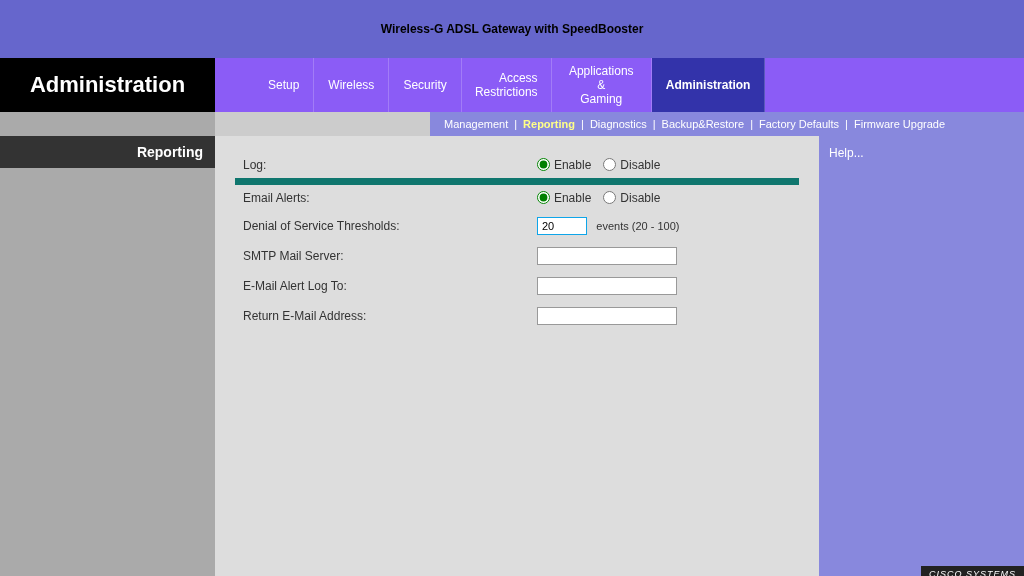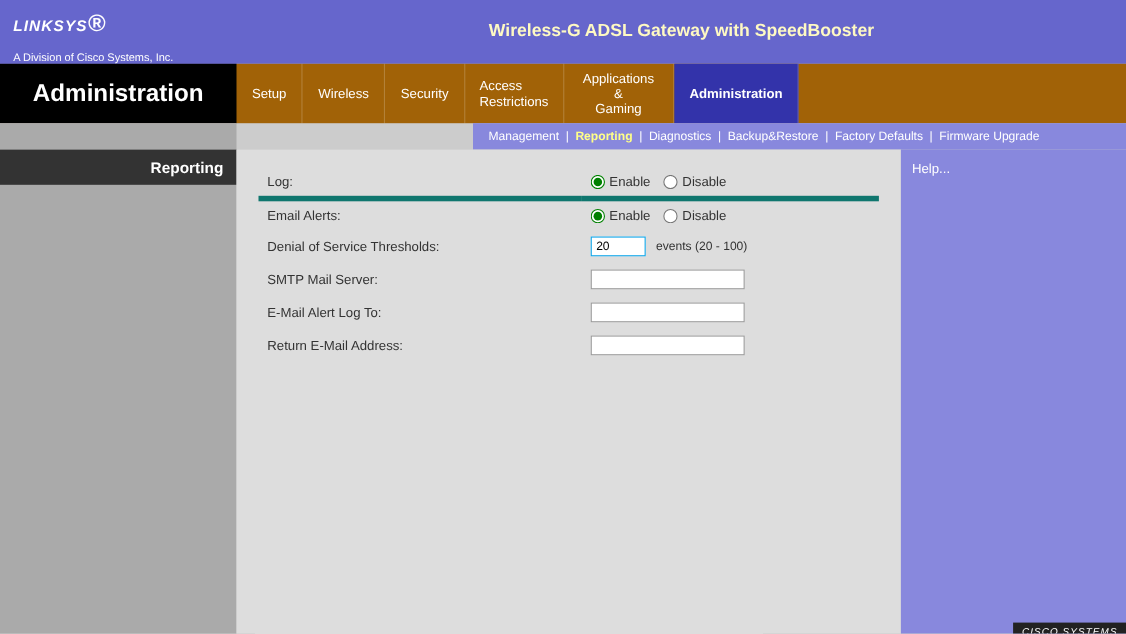--- a/index.html
+++ b/index.html
@@ -5,26 +5,26 @@
     * { margin: 0; padding: 0; box-sizing: border-box; }
     body { width: 1024px; height: 576px; font-family: Arial, sans-serif; font-size: 12px; overflow: hidden; background: #ccc; }
 
     
     .header { background: #6666cc; display: flex; align-items: stretch; height: 58px; }
     .logo-area { background: #6666cc; padding: 8px 12px; min-width: 215px; }
     .logo-text { color: white; font-size: 26px; font-weight: bold; font-style: italic; letter-spacing: 1px; }
     .logo-text span { font-size: 14px; vertical-align: super; }
     .logo-sub { color: white; font-size: 10px; margin-top: 2px; }
     .header-right { flex: 1; display: flex; align-items: center; justify-content: space-between; padding: 0 10px; }
-    .product-name { color: #fef9c3; font-size: 16px; font-weight: bold; }
+    .product-name { color: #000000; font-size: 12px; font-weight: bold; }
     .firmware { color: white; font-size: 10px; }
     .model-badge { background: white; color: #6666cc; font-weight: bold; font-size: 13px; padding: 4px 10px; border-radius: 3px; }
 
     
-    .nav-row { background: #a16207; display: flex; align-items: stretch; min-height: 48px; }
+    .nav-row { background: #8b5cf6; display: flex; align-items: stretch; min-height: 48px; gap: 39px; }
     .left-label { background: black; color: white; font-size: 22px; font-weight: bold; min-width: 215px; display: flex; align-items: center; justify-content: center; }
     .nav-tabs { display: flex; align-items: stretch; flex: 1; }
     .nav-tab { color: white; font-size: 12px; padding: 6px 14px; display: flex; align-items: center; justify-content: center; text-align: center; cursor: pointer; border-right: 1px solid rgba(255,255,255,0.2); }
     .nav-tab.admin-active { background: #3333aa; font-weight: bold; color: white; }
 
     
     .sub-nav { background: #8888dd; display: flex; align-items: center; padding: 3px 8px; min-height: 24px; margin-left: 215px; }
     .sub-nav-item { color: white; font-size: 11px; padding: 1px 6px; cursor: pointer; }
     .sub-nav-item.active { color: #ffff88; font-weight: bold; }
     .sub-nav-divider { color: white; font-size: 11px; }
@@ -34,55 +34,49 @@
     .sidebar { background: #aaaaaa; min-width: 215px; display: flex; flex-direction: column; }
     .sidebar-title { background: #333; color: white; font-size: 14px; font-weight: bold; padding: 8px 12px; text-align: right; }
     .content-area { flex: 1; background: #dddddd; padding: 16px 20px; }
     .help-area { background: #8888dd; min-width: 205px; padding: 10px; }
     .help-text { color: white; font-size: 12px; }
 
     
     .form-table { width: 100%; border-collapse: collapse; }
     .form-table td { padding: 6px 8px; vertical-align: middle; }
     .form-label { color: #333; font-size: 12px; white-space: nowrap; }
-    .form-row-sep { border-top: 5px solid #0f766e; }
+    .form-row-sep { border-top: 7px solid #0f766e; }
     .radio-group { display: flex; align-items: center; gap: 12px; }
-    .radio-item { display: flex; align-items: center; gap: 4px; }
+    .radio-item { display: flex; align-items: flex-start; gap: 4px; }
     .radio-item input[type=radio] { accent-color: green; }
     .radio-label { font-size: 12px; color: #333; }
     .text-input { border: 1px solid #999; padding: 2px 4px; font-size: 11px; width: 140px; height: 18px; }
     .text-input-small { border: 1px solid #0ea5e9; padding: 2px 4px; font-size: 11px; width: 50px; height: 18px; }
     .events-label { font-size: 11px; color: #333; margin-left: 6px; }
     .help-area { position: relative; }
   </style>
 </head>
 <body>
 
 <div class="header">
-  <div class="logo-area">
-    <div class="logo-text">
-      <span>LINKSYS</span><sup>®</sup>
-    </div>
-    <div class="logo-sub">A Division of Cisco Systems, Inc.</div>
-  </div>
   <div class="header-right">
     <div></div>
     <div style="flex:1; text-align:center;">
       <span class="product-name">Wireless-G ADSL Gateway with SpeedBooster</span>
     </div>
   </div>
 </div>
 
 <div class="nav-row">
   <div class="left-label">Administration</div>
   <div class="nav-tabs">
     <div class="nav-tab">Setup</div>
     <div class="nav-tab">Wireless</div>
     <div class="nav-tab">Security</div>
-    <div class="nav-tab" style="max-width:90px; text-align:left;">Access<br>Restrictions</div>
+    <div class="nav-tab" style="max-width:90px; text-align:right;">Access<br>Restrictions</div>
     <div class="nav-tab" style="max-width:100px; text-align:center;">Applications &amp;<br>Gaming</div>
     <div class="nav-tab admin-active">Administration</div>
   </div>
 </div>
 
 <div style="display:flex; margin-left:0;">
   <div style="min-width:215px; background:#aaaaaa;"></div>
   <div class="sub-nav" style="flex:1;text-align:center;">
     <span class="sub-nav-item">Management</span>
     <span class="sub-nav-divider">|</span>

